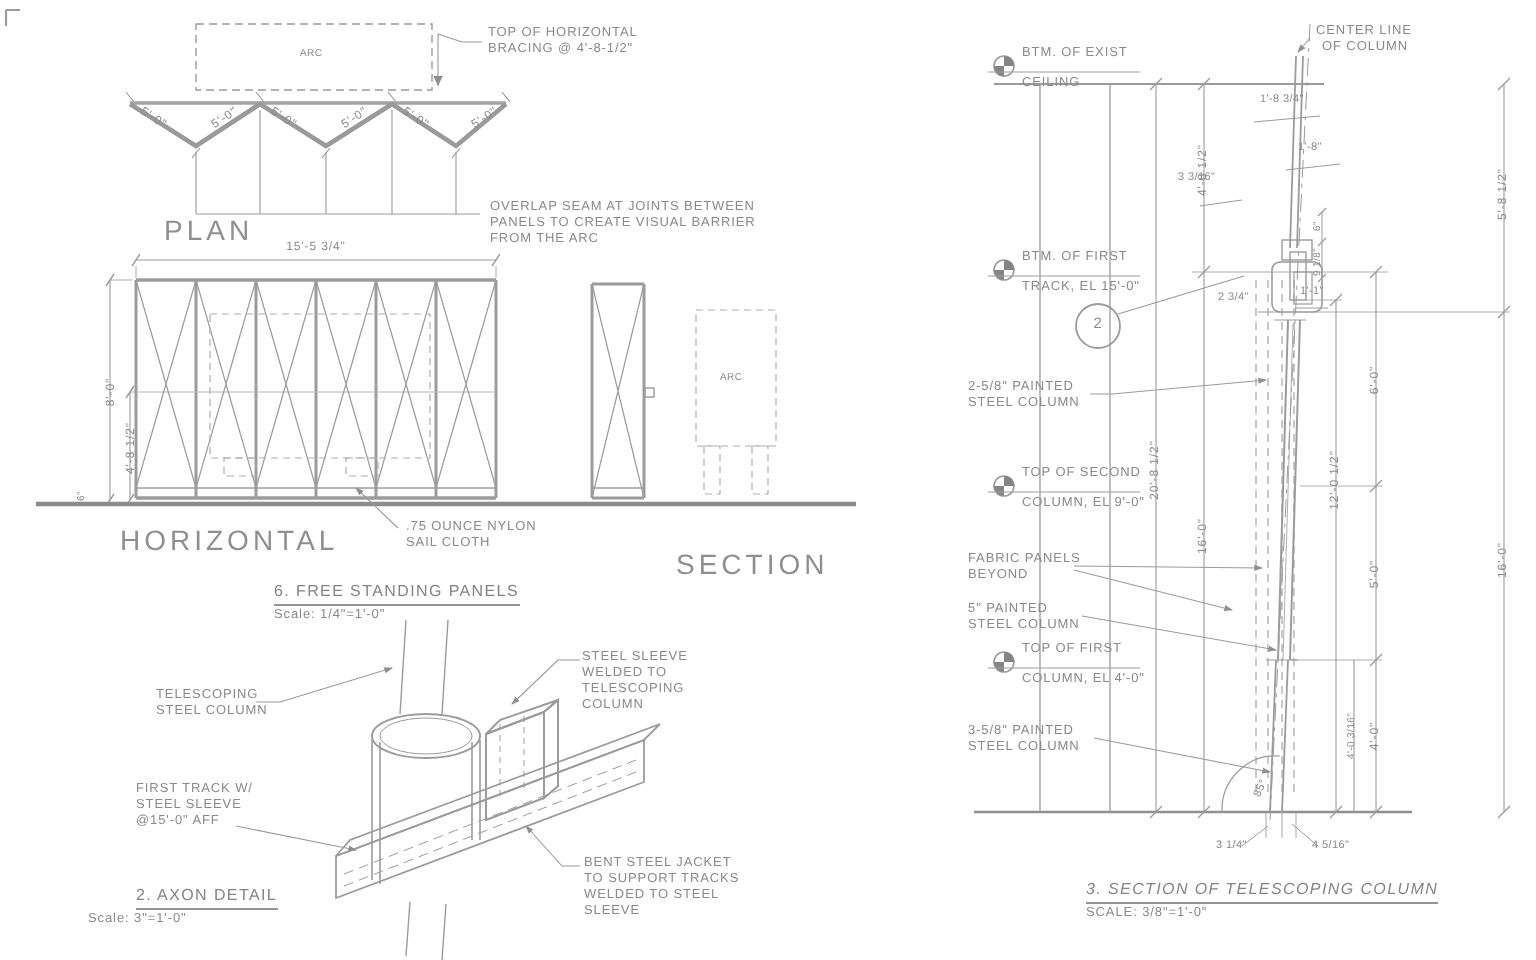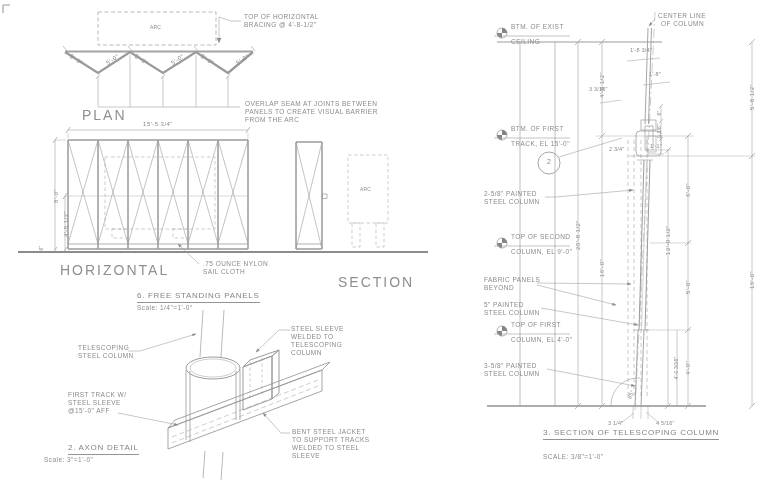--- a/index.html
+++ b/index.html
@@ -257,16 +257,16 @@
 <div class="lbl d r90" style="left:665px;top:240px;">12'-0 1/2"</div>
 <div class="lbl d r90" style="left:685px;top:190px;">6'-0"</div>
 <div class="lbl d r90" style="left:685px;top:287px;">5'-0"</div>
 <div class="lbl d r90" style="left:685px;top:368px;">4'-0"</div>
 <div class="lbl s r90" style="left:674px;top:368px;">4'-0 3/16"</div>
 <div class="lbl d r90" style="left:749px;top:97px;">5'-8 1/2"</div>
 <div class="lbl d r90" style="left:749px;top:280px;">16'-0"</div>
 <div class="lbl s2 r65n" style="left:628px;top:393px;">85°</div>
 <div class="lbl s2" style="left:608px;top:420px;">3 1/4"</div>
 <div class="lbl s2" style="left:656px;top:420px;">4 5/16"</div>
-<div class="lbl ttl" style="left:543px;top:428px;">3. SECTION OF TELESCOPING COLUMN</div>
+<div class="lbl ttl" style="left:543px;top:440px;font-style:italic;">3. SECTION OF TELESCOPING COLUMN</div>
 <div class="lbl t" style="left:543px;top:453px;">SCALE: 3/8"=1'-0"</div>
 
 </div>
 
 </body></html>

